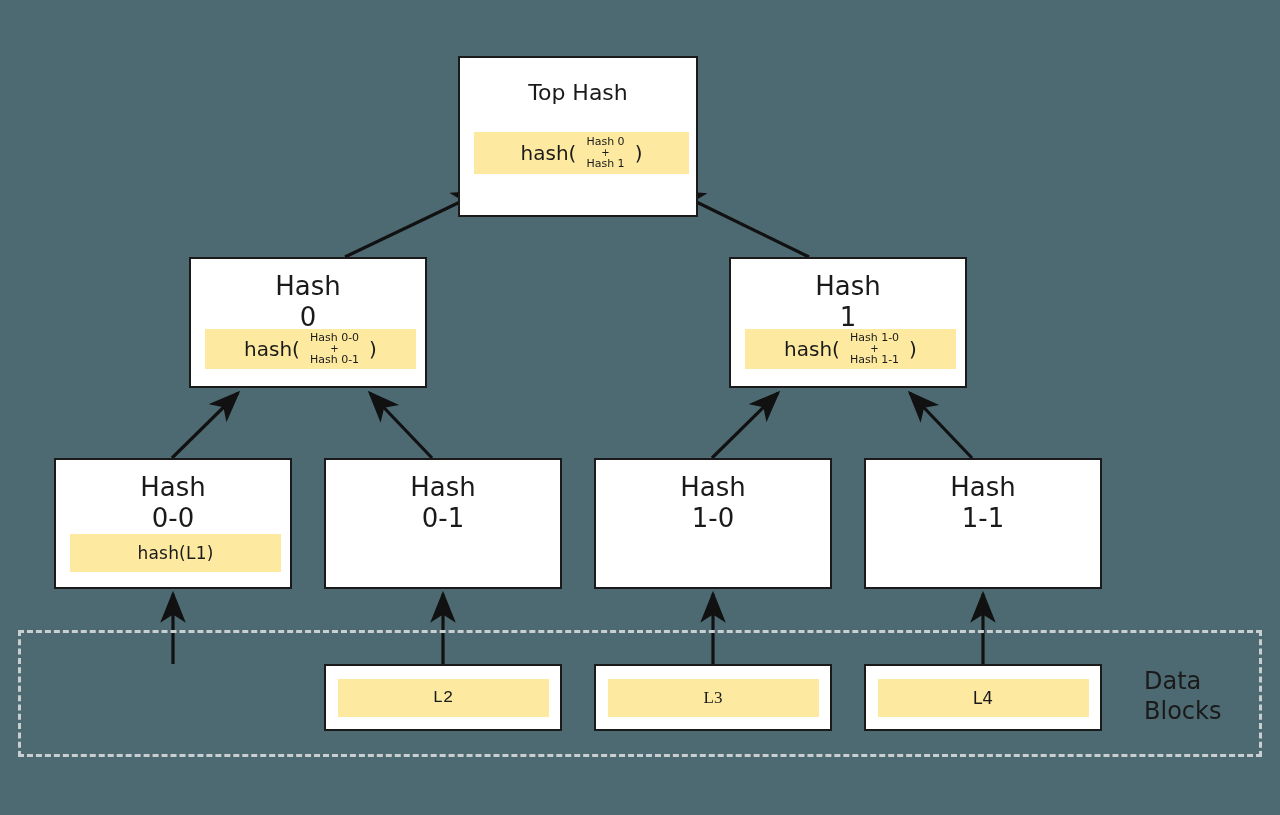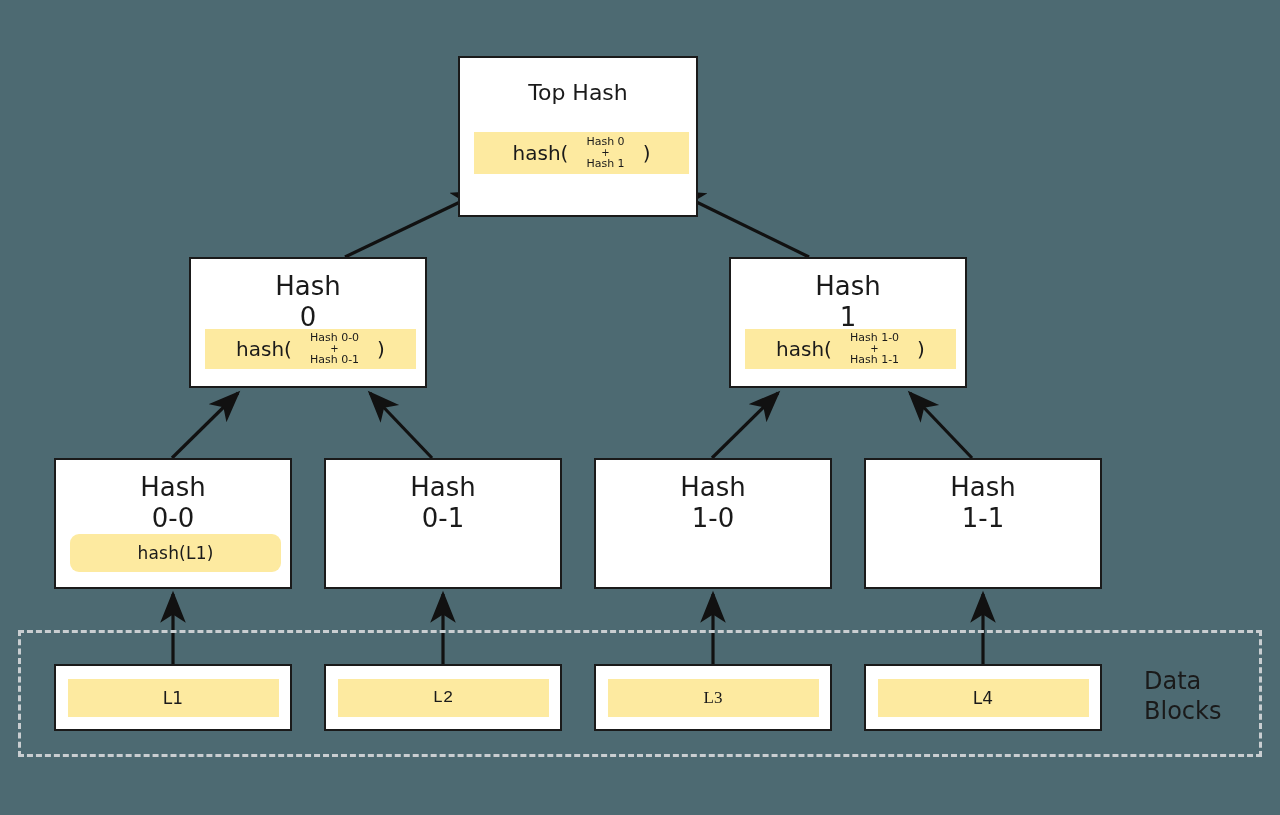--- a/index.html
+++ b/index.html
@@ -43,40 +43,38 @@
     font-weight: 400;
   }
   .formula {
     background: #fdeaa0;
     color: #1a1a1a;
     display: flex;
     flex-direction: row;
     align-items: center;
     justify-content: center;
     box-sizing: border-box;
-    gap: 8px;
   }
   .fx-open, .fx-close {
     font-size: 20px;
     line-height: 1;
   }
   .fx-args {
     display: flex;
     flex-direction: column;
     align-items: center;
     justify-content: center;
     line-height: 1.12;
     font-size: 11px;
     margin: 0 10px;
   }
   .fx-plus { font-size: 10px; line-height: 1; }
   .leaf-formula {
     font-size: 17px;
     letter-spacing: .2px;
-    border-radius: 9px;
   }
 
   
   #node-top {
     left: 458px; top: 56px; width: 240px; height: 161px;
   }
   #node-top .node-title { margin-top: 22px; font-size: 22px; }
   #node-top .formula {
     position: absolute;
     left: 14px; top: 74px; width: 215px; height: 42px;
@@ -230,23 +228,20 @@
 1-0</div>
   </div>
 
   <div class="node node-l2" id="node-h11">
     <div class="node-title">Hash
 1-1</div>
   </div>
 
   <div id="data-region"></div>
 
-  <div class="datablock" id="block-l1">
-    <div class="formula">L1</div>
-  </div>
   <div class="datablock" id="block-l2">
     <div class="formula">L2</div>
   </div>
   <div class="datablock" id="block-l3">
     <div class="formula">L3</div>
   </div>
   <div class="datablock" id="block-l4">
     <div class="formula">L4</div>
   </div>
 

